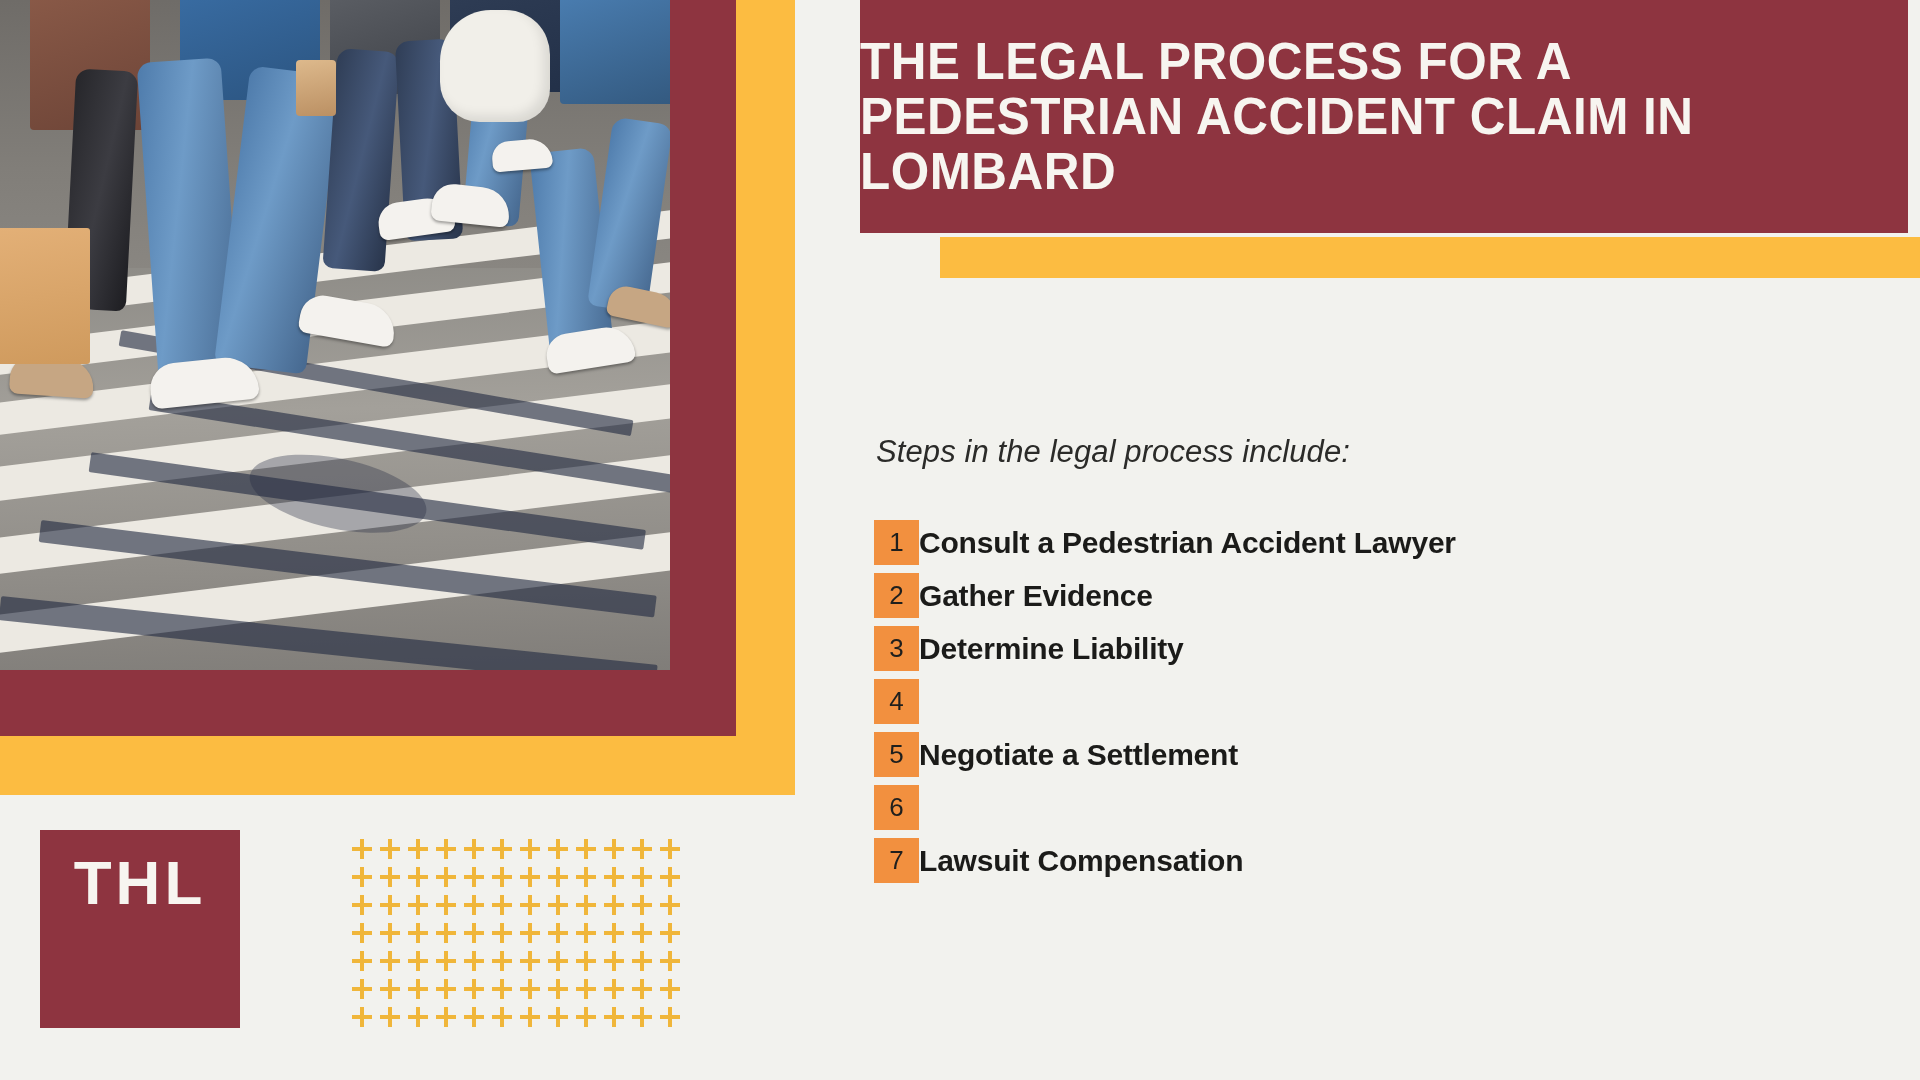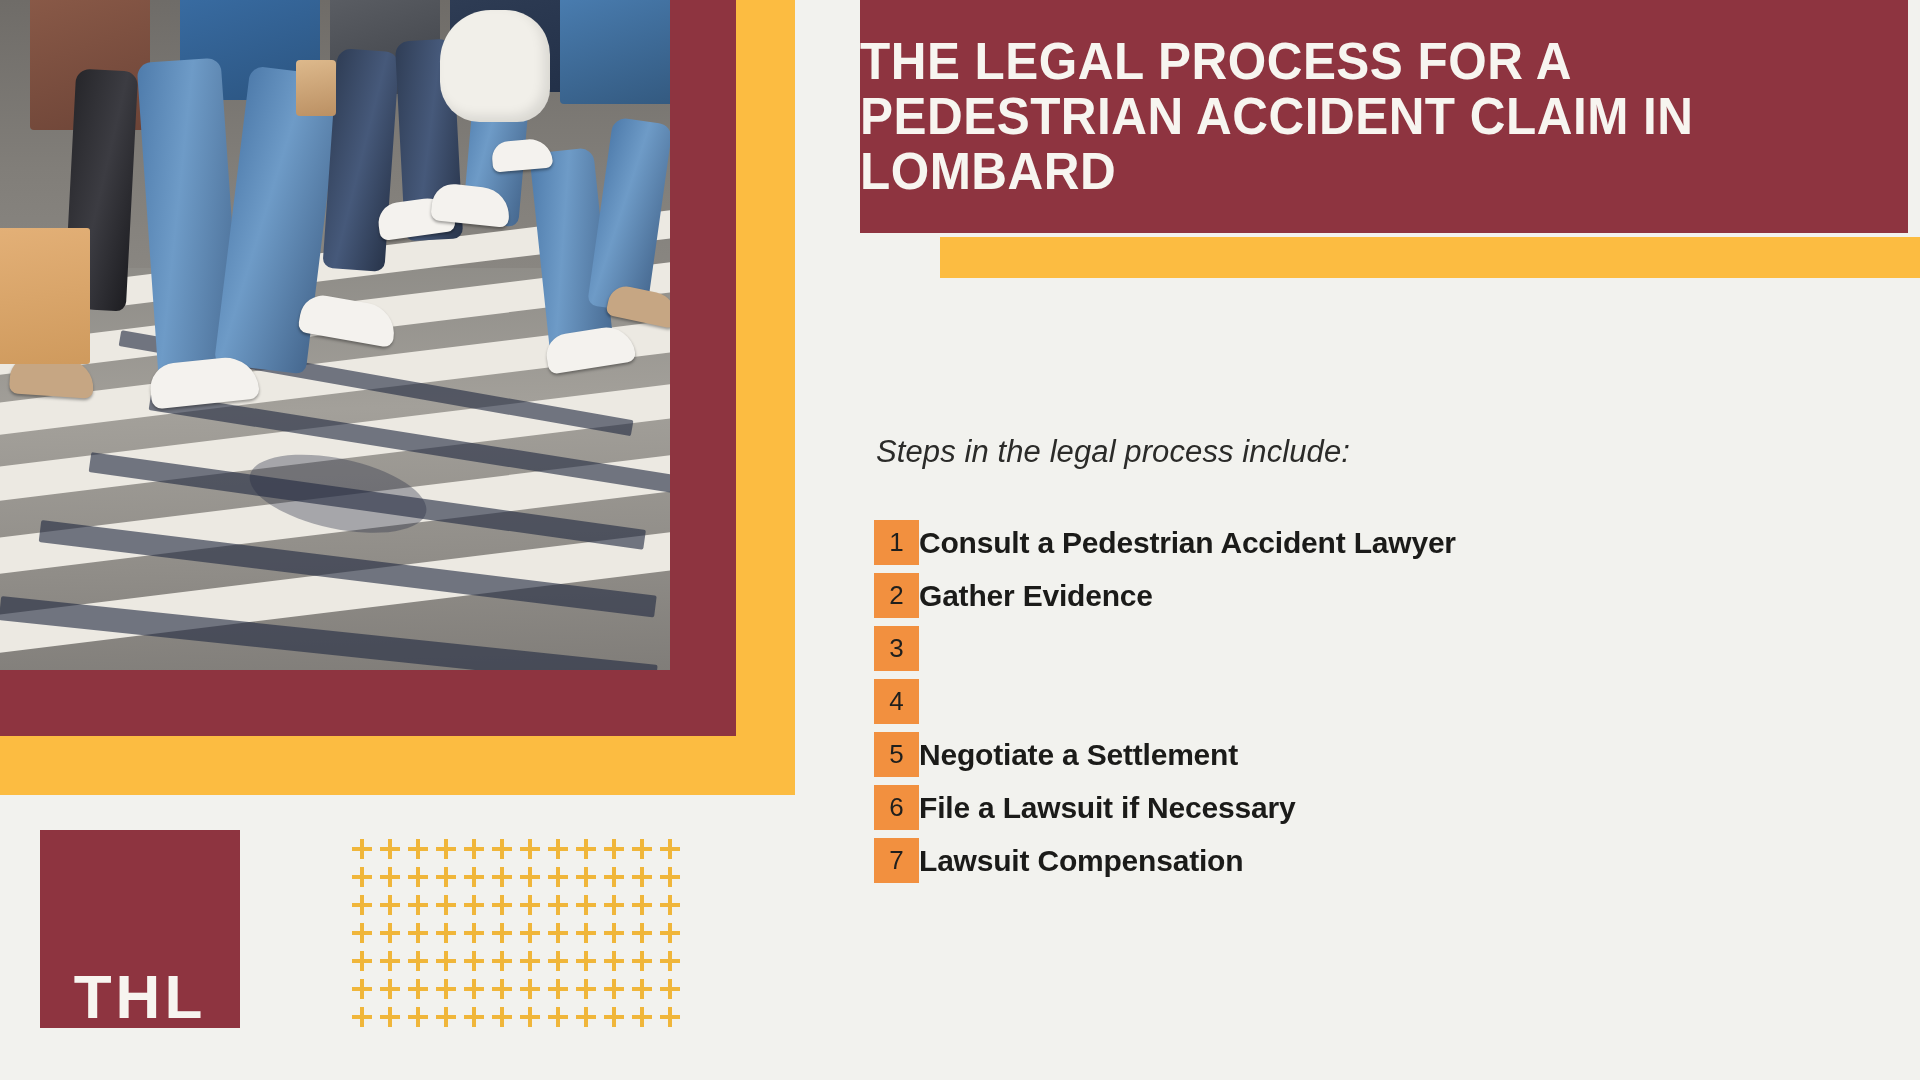--- a/index.html
+++ b/index.html
@@ -77,21 +77,21 @@
   .bag-white {
     position:absolute; background:#f1efe9; border-radius:46% 40% 30% 36%;
     box-shadow:inset -6px -6px 12px rgba(0,0,0,.10);
   }
 
   
 
   
   #brand-logo {
     position:absolute; left:40px; top:830px; width:200px; height:198px;
-    background:#8E3440; display:flex; align-items:flex-end; justify-content:center;
+    background:#8E3440; display:flex; align-items:flex-start; justify-content:center;
     padding-top:22px;
   }
   #brand-logo .logo-text {
     color:#F7F5F0; font-size:62px; font-weight:700; letter-spacing:4px;
     font-family:"Liberation Sans", sans-serif; line-height:1;
   }
 
   
   #plus-pattern {
     position:absolute; left:352px; top:835px; width:310px; height:200px;
@@ -342,34 +342,34 @@
     <span class="step-label">Consult a Pedestrian Accident Lawyer</span>
   </div>
 
   <div class="step-row">
     <span class="step-badge">2</span>
     <span class="step-label">Gather Evidence</span>
   </div>
 
   <div class="step-row">
     <span class="step-badge">3</span>
+    <span class="step-label">Determine Liability</span>
   </div>
 
   <div class="step-row">
     <span class="step-badge">4</span>
   </div>
 
   <div class="step-row">
     <span class="step-badge">5</span>
     <span class="step-label">Negotiate a Settlement</span>
   </div>
 
   <div class="step-row">
     <span class="step-badge">6</span>
-    <span class="step-label">File a Lawsuit if Necessary</span>
   </div>
 
   <div class="step-row">
     <span class="step-badge">7</span>
     <span class="step-label">Lawsuit Compensation</span>
   </div>
 
 </div>
 
 </body></html>

